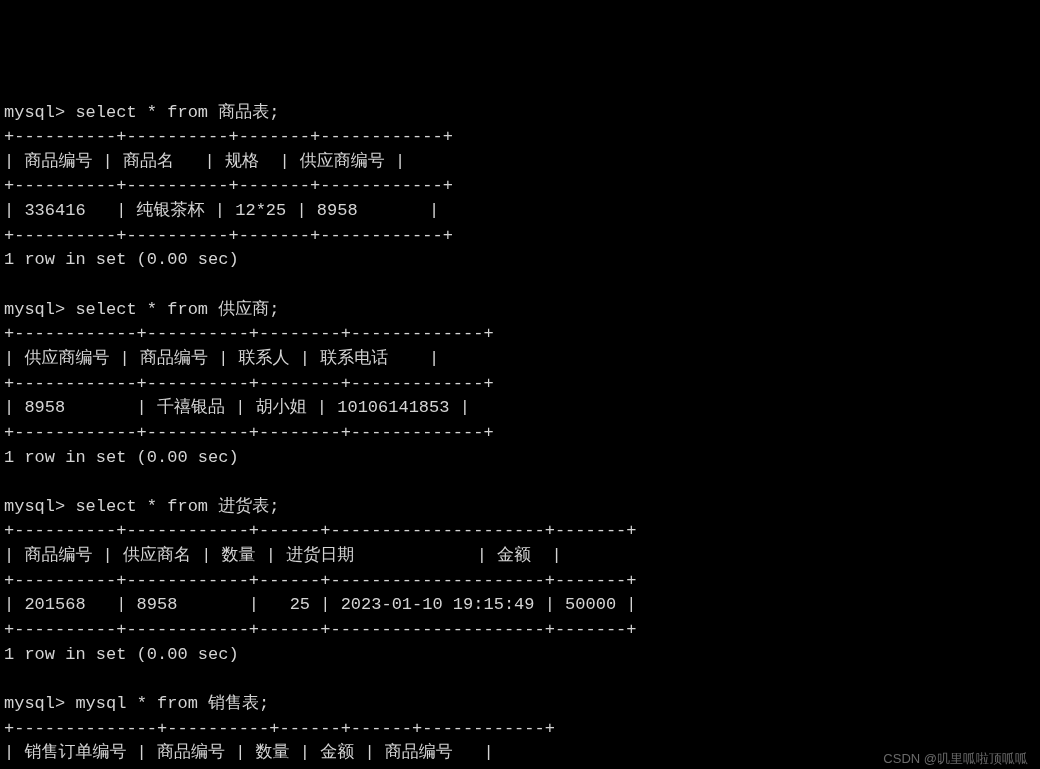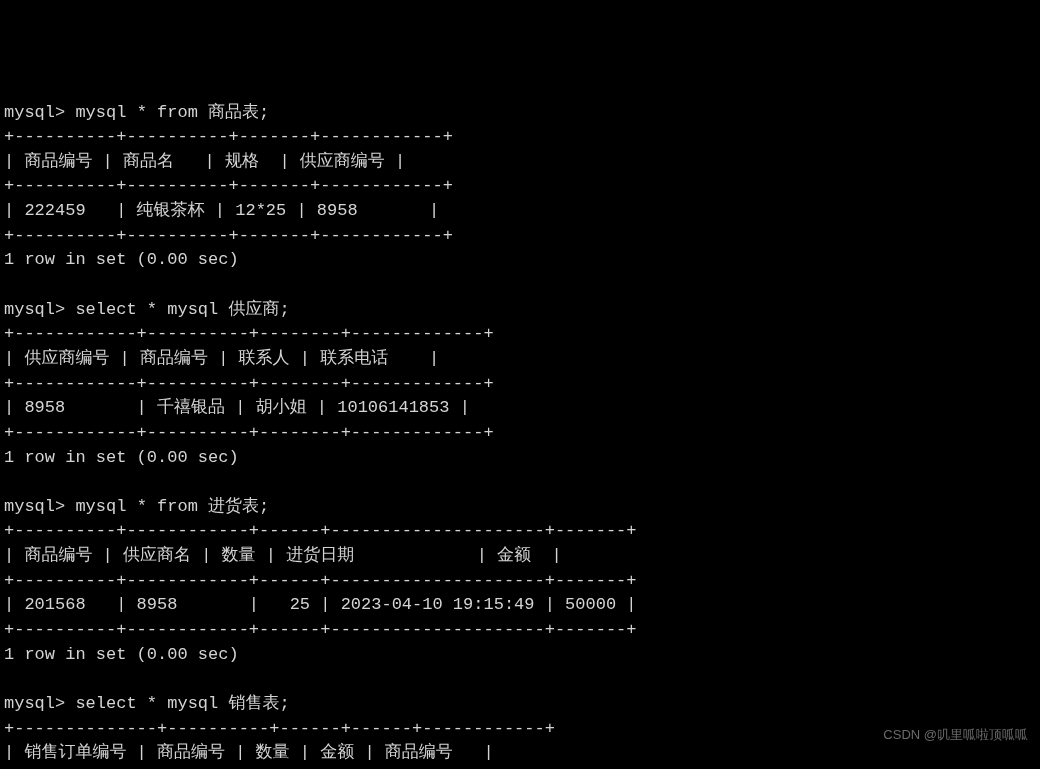--- a/index.html
+++ b/index.html
@@ -18,57 +18,57 @@
       height: 769px;
       overflow: hidden;
       position: relative;
       white-space: pre;
     }
     .terminal {
       white-space: pre;
     }
     .watermark {
       position: absolute;
-      bottom: 24px;
+      bottom: 0;
       right: 12px;
       color: #6a6a6a;
       font-size: 13px;
       font-family: sans-serif;
     }
   </style>
 </head>
 <body>
 
 
 
-<div class="terminal"><span><span>mysql&gt;</span> </span><span>mysql * from 商品表;</span>
+<div class="terminal"><span><span>mysql&gt;</span> </span><span>select * from 商品表;</span>
 <span>+----------+----------+-------+------------+</span>
 <span>| 商品编号 | 商品名   | 规格  | 供应商编号 |</span>
 <span>+----------+----------+-------+------------+</span>
-<span>| 222459   | 纯银茶杯 | 12*25 | 8958       |</span>
+<span>| 336416   | 纯银茶杯 | 12*25 | 8958       |</span>
 <span>+----------+----------+-------+------------+</span>
 <span>1 row in set (0.00 sec)</span>
 
-<span><span>mysql&gt;</span> </span><span>select * mysql 供应商;</span>
+<span><span>mysql&gt;</span> </span><span>select * from 供应商;</span>
 <span>+------------+----------+--------+-------------+</span>
 <span>| 供应商编号 | 商品编号 | 联系人 | 联系电话    |</span>
 <span>+------------+----------+--------+-------------+</span>
 <span>| 8958       | 千禧银品 | 胡小姐 | 10106141853 |</span>
 <span>+------------+----------+--------+-------------+</span>
 <span>1 row in set (0.00 sec)</span>
 
-<span><span>mysql&gt;</span> </span><span>mysql * from 进货表;</span>
+<span><span>mysql&gt;</span> </span><span>select * from 进货表;</span>
 <span>+----------+------------+------+---------------------+-------+</span>
 <span>| 商品编号 | 供应商名 | 数量 | 进货日期            | 金额  |</span>
 <span>+----------+------------+------+---------------------+-------+</span>
-<span>| 201568   | 8958       |   25 | 2023-04-10 19:15:49 | 50000 |</span>
+<span>| 201568   | 8958       |   25 | 2023-01-10 19:15:49 | 50000 |</span>
 <span>+----------+------------+------+---------------------+-------+</span>
 <span>1 row in set (0.00 sec)</span>
 
-<span><span>mysql&gt;</span> </span><span>select * mysql 销售表;</span>
+<span><span>mysql&gt;</span> </span><span>mysql * from 销售表;</span>
 <span>+--------------+----------+------+------+------------+</span>
 <span>| 销售订单编号 | 商品编号 | 数量 | 金额 | 商品编号   |</span>
 <span>+--------------+----------+------+------+------------+</span>
 
 
 </div>
 
 <div class="watermark">CSDN @叽里呱啦顶呱呱</div>
 
 

